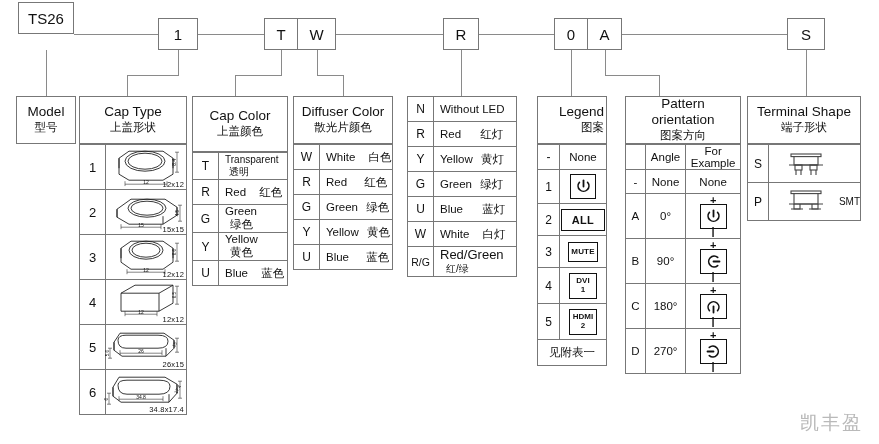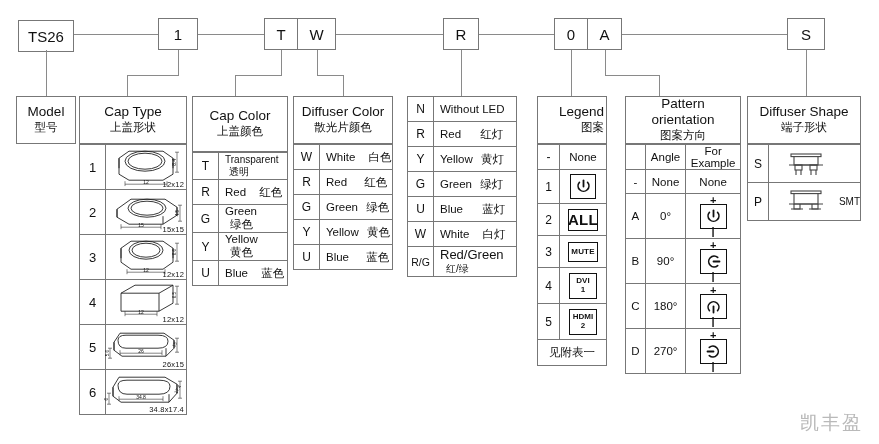--- a/index.html
+++ b/index.html
@@ -50,21 +50,21 @@
   .artwrap{position:relative;width:100%;height:100%;}
   .dimtag{position:absolute;right:2px;bottom:0px;font-size:7.5px;color:#111;letter-spacing:.2px;}
   .svgart{position:absolute;left:50%;top:50%;transform:translate(-50%,-52%);}
 
   
   .glyphbox{
     display:inline-flex;align-items:center;justify-content:center;
     border:1.6px solid #111;background:#fff;box-sizing:border-box;
     font-weight:700;color:#111;
   }
-  .g-all{width:30px;height:22px;font-size:15px;letter-spacing:.3px;}
+  .g-all{width:44px;height:22px;font-size:11px;letter-spacing:.3px;}
   .g-mute{width:30px;height:20px;font-size:8px;letter-spacing:.2px;}
   .g-two{width:28px;height:26px;font-size:8px;line-height:1.05;flex-direction:column;}
   .g-two b{font-weight:700;}
   .g-pw{width:26px;height:25px;}
   .g-po{width:27px;height:25px;}
 
   .legfoot{font-size:11px;text-align:center;}
 
   
   .porient td{font-size:11.5px;}
@@ -86,21 +86,21 @@
   .smt{font-size:10px;margin-left:10px;}
 
   .wm{position:absolute;right:16px;bottom:8px;font-size:19px;color:#b9b9b9;
       letter-spacing:2px;font-family:"DejaVu Sans",sans-serif;}
 </style>
 </head>
 <body>
 
 <div id="sheet">
 
-  <div class="code" style="left:18px;top:20px;width:56px;height:32px;text-align:right;">
+  <div class="code" style="left:18px;top:2px;width:56px;height:32px;text-align:right;">
     <span>TS26</span>
   </div>
   <div class="code" style="left:158px;top:18px;width:40px;height:32px;">
     <span>1</span>
   </div>
   <div class="code" style="left:264px;top:18px;width:34px;height:32px;">
     <span>T</span>
   </div>
   <div class="code" style="left:298px;top:18px;width:38px;height:32px;border-left:none;">
     <span>W</span>
@@ -593,21 +593,21 @@
               <span class="minus">|</span>
             </div>
           </td>
         </tr>
       </tbody>
     </table>
   </div>
 
   <div class="col" style="left:747px;top:96px;width:114px;">
     <div class="colhead" style="height:48px;">
-      <div class="en">Diffuser Shape</div>
+      <div class="en">Terminal Shape</div>
       <div class="cn">端子形状</div>
     </div>
     <table class="tbl term">
       <tbody>
         <tr>
           <td class="c1">S</td>
           <td>
             <div class="termart">
               <svg width="46" height="30" viewBox="0 0 46 30">
                 <g fill="none" stroke="#444" stroke-width="1.1">

